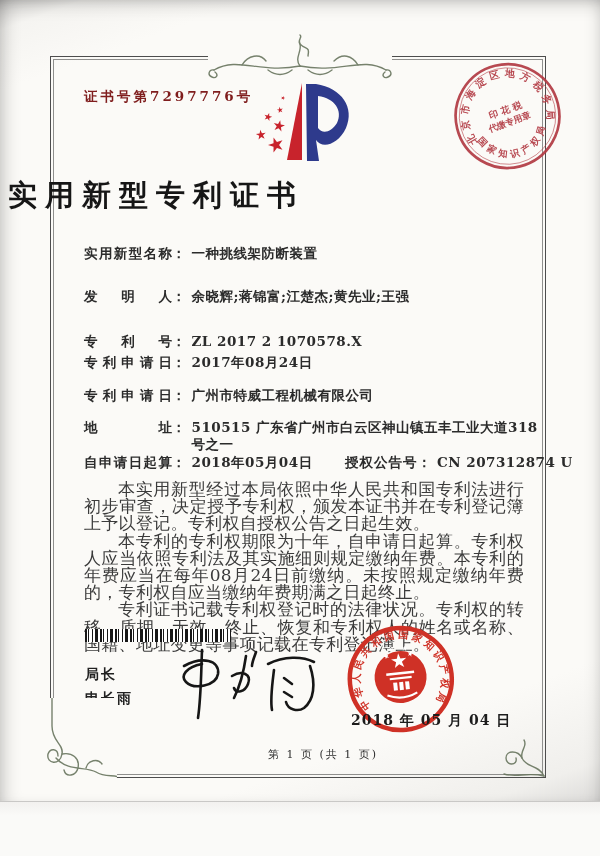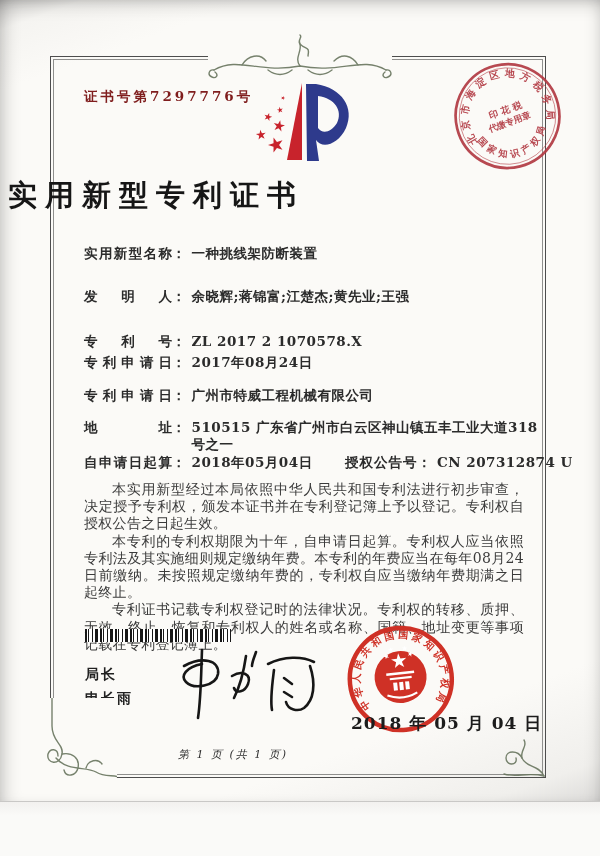--- a/index.html
+++ b/index.html
@@ -26,35 +26,35 @@
   .logo{position:absolute; left:238px; top:78px;}
   .tax-stamp{position:absolute; left:452px; top:60px; transform:rotate(-14deg); opacity:.92;}
   .title{position:absolute; left:0; right:0; top:176px; text-align:left; font-size:29px; font-weight:700; letter-spacing:8px; padding-left:8px; color:#161616;}
   
   .row{position:absolute; left:84px; font-size:13.5px; color:#2b2b2b; white-space:nowrap;}
   .flabel{display:inline-block; width:88px; text-align:justify; text-align-last:justify; font-weight:700; vertical-align:top;}
   .fcolon{font-weight:700;}
   .fvalue{margin-left:6px; font-weight:600; letter-spacing:.5px;}
   .fvalue.wrap{display:inline-block; width:356px; white-space:normal; line-height:16.5px; vertical-align:top;}
   
-  .paras{position:absolute; left:84px; top:481px; width:440px; font-size:14px; line-height:17.2px; color:#3b3b3b; text-align:justify; letter-spacing:.3px;}
+  .paras{position:absolute; left:84px; top:481px; width:440px; font-size:17px; line-height:17.2px; color:#3b3b3b; text-align:justify; letter-spacing:.3px;}
   .paras p{margin:0; text-indent:2em;}
   
   .barcode{
     position:absolute; left:85px; top:629px; width:146px; height:13px;
     background:repeating-linear-gradient(90deg,
       #171717 0 2px,#fff 2px 3px,#171717 3px 4px,#fff 4px 7px,
       #171717 7px 8px,#fff 8px 10px,#171717 10px 13px,#fff 13px 15px);
   }
   .signer-title{position:absolute; left:85px; top:666px; font-size:14px; font-weight:700; color:#222; letter-spacing:2px;}
   .signer-name{position:absolute; left:85px; top:690px; font-size:14px; font-weight:700; color:#222; letter-spacing:2px;}
   .signature{position:absolute; left:168px; top:642px;}
   .big-seal{position:absolute; left:346px; top:624px; transform:rotate(-6deg);}
-  .seal-date{position:absolute; left:351px; top:712px; width:200px; font-size:17px; font-weight:600; letter-spacing:1px; color:#1c1c1c; white-space:nowrap;}
-  .page-no{position:absolute; left:178px; top:747px; width:200px; text-align:left; font-size:11px; letter-spacing:2px; color:#2f2f2f;font-style:italic;}
+  .seal-date{position:absolute; left:351px; top:712px; width:200px; font-size:14px; font-weight:600; letter-spacing:1px; color:#1c1c1c; white-space:nowrap;}
+  .page-no{position:absolute; left:178px; top:747px; width:200px; text-align:right; font-size:11px; letter-spacing:2px; color:#2f2f2f;}
   
   .scan-bar{
     position:absolute; left:0; top:801px; width:600px; height:55px;
     background:linear-gradient(180deg,#f2f1ef 0%,#fafaf8 25%,#fafaf8 100%);
     border-top:1px solid #c9c8c6;
   }
 </style>
 </head>
 <body>
 

